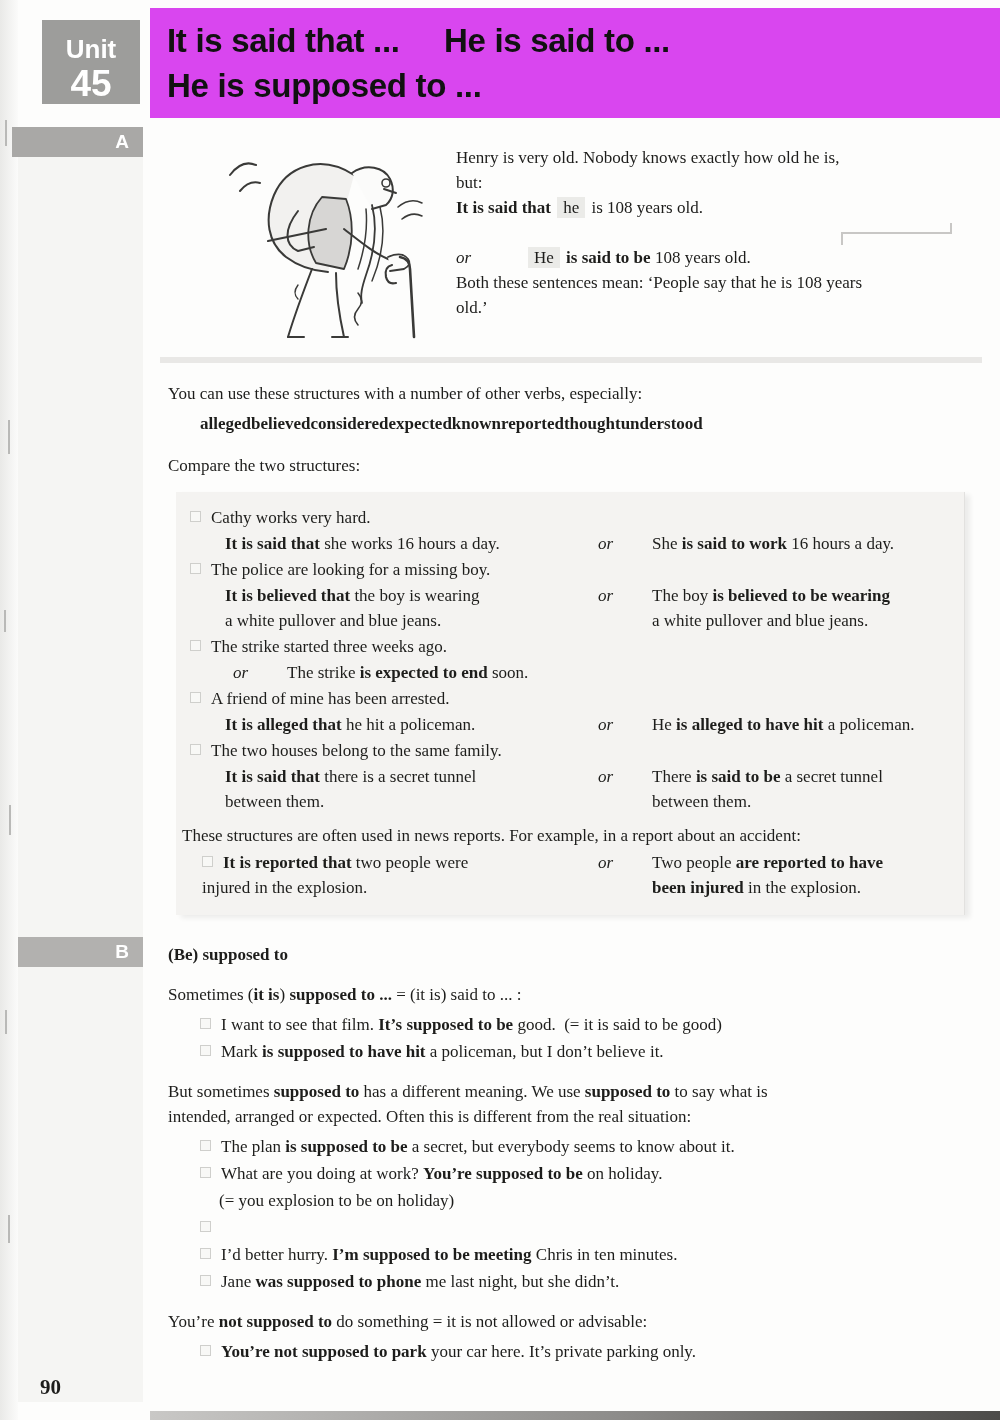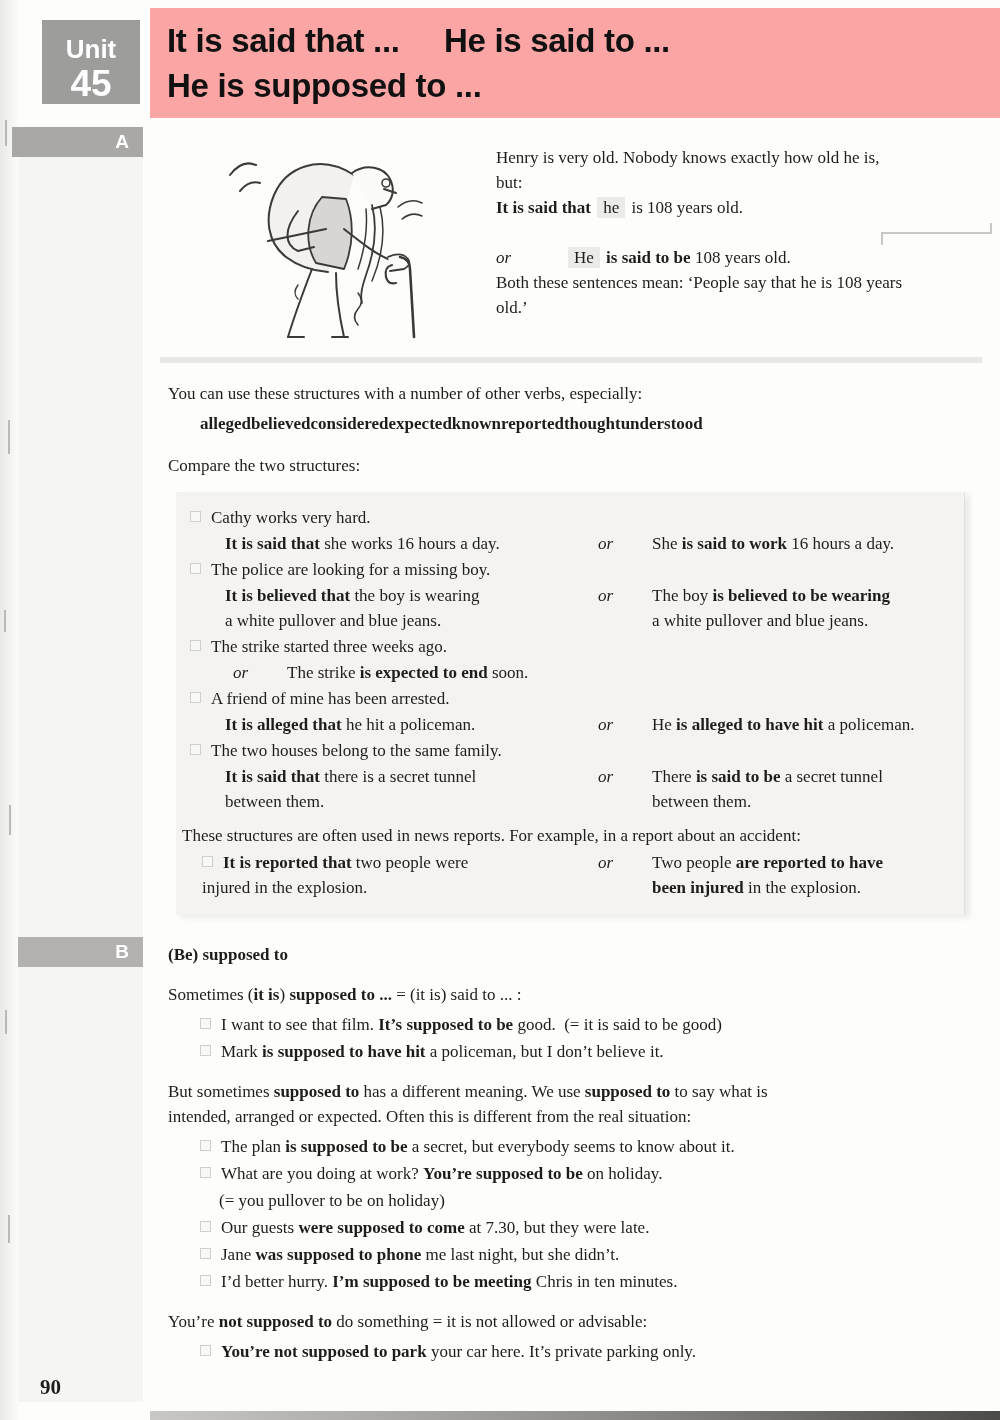--- a/index.html
+++ b/index.html
@@ -20,21 +20,21 @@
     background:linear-gradient(to right,#e9e9e7,#fbfbfa);
   }
   .binding-mark{position:absolute;background:#b9b9b7;width:2px;}
   .side-column{
     position:absolute;left:18px;top:157px;width:125px;height:1245px;
     background:#f5f5f3;
   }
   
   .title-band{
     position:absolute;left:150px;top:8px;width:850px;height:110px;
-    background:#fca5a5;
+    background:#d946ef;
   }
   .title-text{
     padding:10px 0 0 17px;
     font-family:"Liberation Sans","DejaVu Sans",sans-serif;
     font-weight:700;font-size:33px;line-height:45px;color:#111;
     letter-spacing:-0.3px;
   }
   .title-line{white-space:pre;}
   .unit-box{
     position:absolute;left:42px;top:20px;width:98px;height:84px;
@@ -51,21 +51,21 @@
   }
   .marker-a{left:12px;top:127px;width:131px;}
   .marker-b{left:-150px;top:-5px;width:125px;background:#b2b1af;}
   
   #content{position:absolute;left:168px;top:132px;width:802px;}
   .pre{white-space:pre-wrap;}
   .s-b{font-weight:700;}
   .s-hl{background:#ebebe8;padding:1px 6px;margin:0 2px;}
   .lead{margin:0;}
   
-  .example-row{display:flex;margin-top:13px;gap:40px;}
+  .example-row{display:flex;margin-top:13px;}
   .cartoon{flex:none;width:250px;height:200px;margin-left:34px;}
   .example-text{margin-left:4px;width:520px;}
   .example-text p{margin:0;}
   .ex-s1{margin:16px 0 0 58px;}
   .connector{display:block;margin:1px 0 0 380px;}
   .ex-s2{margin:0;}
   .or-inline{display:inline-block;width:70px;font-style:italic;}
   .ex-meaning{margin-top:17px;}
   .example-divider{height:6px;background:#e9e8e6;margin:12px -12px 0 -8px;}
   
@@ -279,24 +279,24 @@
       <div class="bullets">
         <div class="b-item"><span class="bullet"></span><span><span>I want to see that film. </span><span class="s-b">It’s supposed to be</span><span> good.  (= it is said to be good)</span></span></div>
         <div class="b-item"><span class="bullet"></span><span><span>Mark </span><span class="s-b">is supposed to have hit</span><span> a policeman, but I don’t believe it.</span></span></div>
       </div>
 
       <p class="para"><span>But sometimes </span><span class="s-b">supposed to</span><span> has a different meaning. We use </span><span class="s-b">supposed to</span><span> to say what is
 intended, arranged or expected. Often this is different from the real situation:</span></p>
       <div class="bullets">
         <div class="b-item"><span class="bullet"></span><span><span>The plan </span><span class="s-b">is supposed to be</span><span> a secret, but everybody seems to know about it.</span></span></div>
         <div class="b-item"><span class="bullet"></span><span><span>What are you doing at work? </span><span class="s-b">You’re supposed to be</span><span> on holiday.</span></span></div>
-        <div class="b-note">(= you pullover to be on holiday)</div>
-        <div class="b-item"><span class="bullet"></span><span><span>Our guests </span><span class="s-b">were supposed to come</span><span> at 7.30, but they were late.</span></span></div>
+        <div class="b-note">(= you explosion to be on holiday)</div>
+        <div class="b-item"><span class="bullet"></span></div>
+        <div class="b-item"><span class="bullet"></span><span><span>I’d better hurry. </span><span class="s-b">I’m supposed to be meeting</span><span> Chris in ten minutes.</span></span></div>
         <div class="b-item"><span class="bullet"></span><span><span>Jane </span><span class="s-b">was supposed to phone</span><span> me last night, but she didn’t.</span></span></div>
-        <div class="b-item"><span class="bullet"></span><span><span>I’d better hurry. </span><span class="s-b">I’m supposed to be meeting</span><span> Chris in ten minutes.</span></span></div>
       </div>
 
       <p class="para"><span>You’re </span><span class="s-b">not supposed to</span><span> do something = it is not allowed or advisable:</span></p>
       <div class="bullets">
         <div class="b-item"><span class="bullet"></span><span><span class="s-b">You’re not supposed to park</span><span> your car here. It’s private parking only.</span></span></div>
         <div class="b-item"></div>
       </div>
     </div>
 
   </div>

